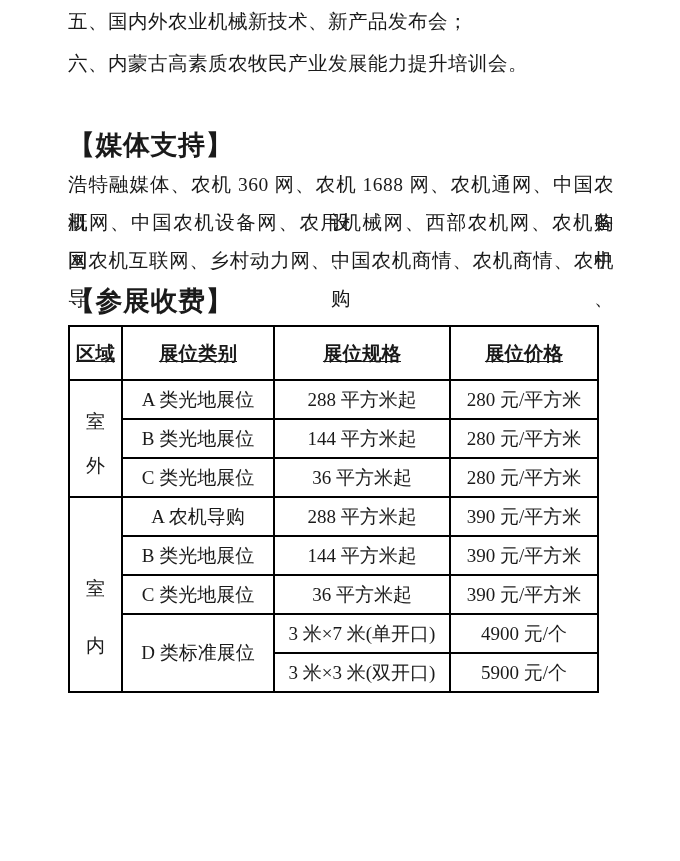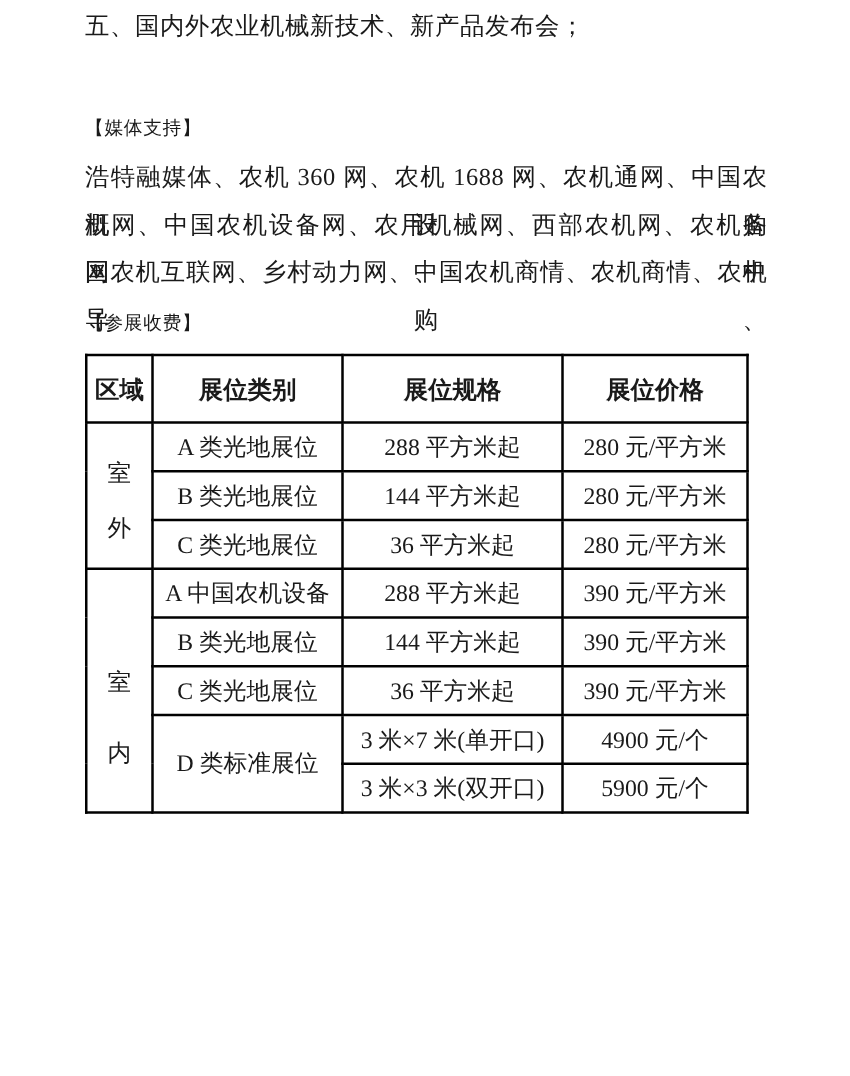--- a/index.html
+++ b/index.html
@@ -24,22 +24,22 @@
   
   .intro-line {
     font-size: 19.5px;
     line-height: 42px;
     height: 42px;
     white-space: nowrap;
     letter-spacing: 0.5px;
   }
   
   .section-title {
-    font-size: 15px;
-    font-weight: normal;
+    font-size: 27px;
+    font-weight: bold;
     line-height: 42px;
     height: 42px;
     letter-spacing: 0.5px;
   }
   .title-media { margin-top: 39px; }
   .title-fees  { margin-top: 0px; }
   
   .media-para { margin-top: 0; }
   .media-line {
     font-size: 19.5px;
@@ -62,21 +62,21 @@
   table.fee-table th,
   table.fee-table td {
     border: 2px solid #000000;
     font-size: 19px;
     text-align: center;
     vertical-align: middle;
     padding: 0;
     overflow: hidden;
   }
   table.fee-table tr       { height: 39px; }
-  table.fee-table tr.head  { height: 54px; }
+  table.fee-table tr.head  { height: 54px; text-decoration: underline; }
   table.fee-table th {
     font-weight: bold;
     font-size: 19.5px;
   }
   td.region-cell { vertical-align: top; }
   .region-stack {
     display: flex;
     flex-direction: column;
     align-items: center;
   }
@@ -86,20 +86,21 @@
   }
   .region-stack.outdoor { padding-top: 10px; gap: 25px; }
   .region-stack.indoor  { padding-top: 45px; gap: 38px; }
 </style>
 </head>
 <body>
 
 <div class="page">
 
   <div class="intro-line">五、国内外农业机械新技术、新产品发布会；</div>
+  <div class="intro-line">六、内蒙古高素质农牧民产业发展能力提升培训会。</div>
 
   <div class="section-title title-media">【媒体支持】</div>
 
   <div class="media-para">
     <div class="media-line">浩特融媒体、农机 360 网、农机 1688 网、农机通网、中国农机设备</div>
     <div class="media-line">溉网、中国农机设备网、农用机械网、西部农机网、农机购网、中</div>
     <div class="media-line">国农机互联网、乡村动力网、中国农机商情、农机商情、农机导购、</div>
   </div>
 
   <div class="section-title title-fees">【参展收费】</div>
@@ -141,21 +142,21 @@
         <td>280 元/平方米</td>
       </tr>
 
       <tr>
         <td rowspan="5" class="region-cell">
           <div class="region-stack indoor">
             <span>室</span>
             <span>内</span>
           </div>
         </td>
-        <td>A 中国农机设备</td>
+        <td>A 农机导购</td>
         <td>288 平方米起</td>
         <td>390 元/平方米</td>
       </tr>
       <tr>
         <td>B 类光地展位</td>
         <td>144 平方米起</td>
         <td>390 元/平方米</td>
       </tr>
       <tr>
         <td>C 类光地展位</td>

